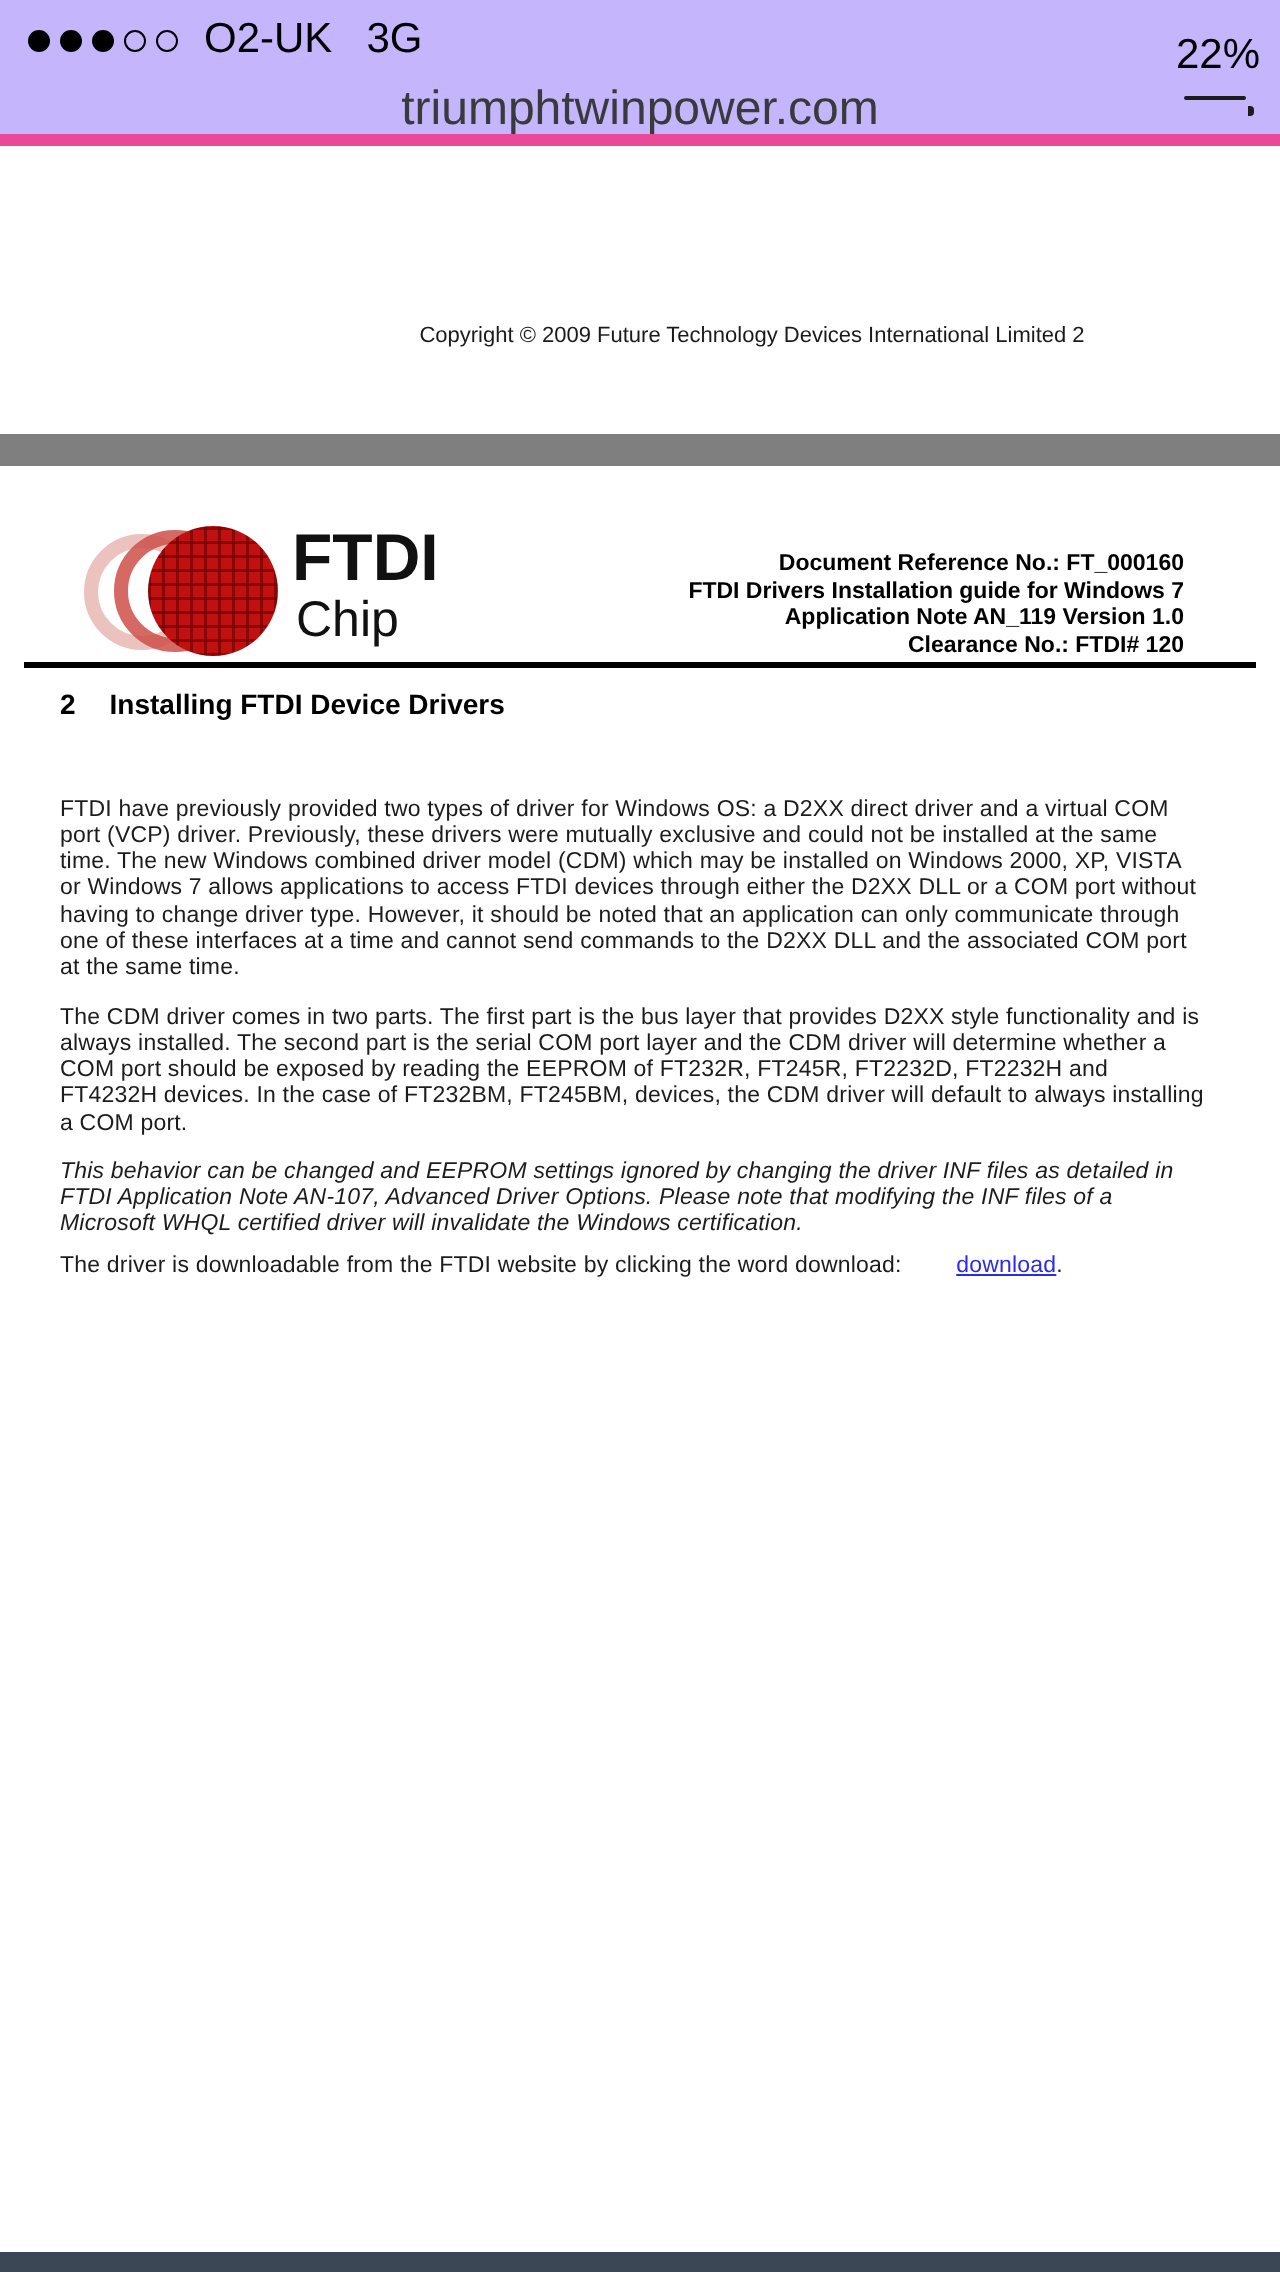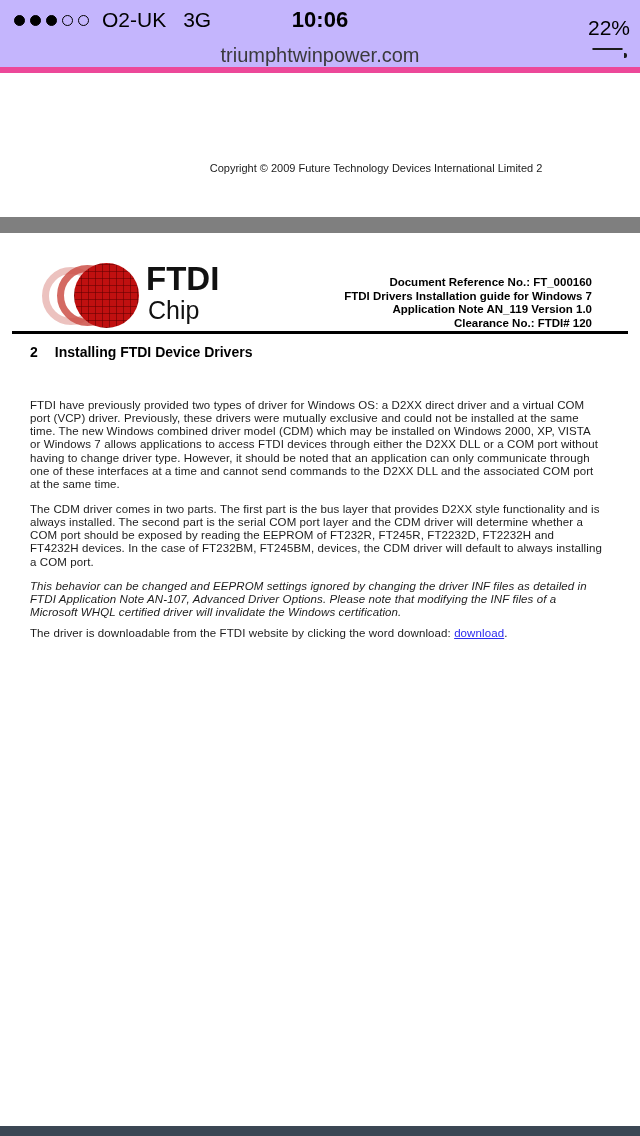--- a/index.html
+++ b/index.html
@@ -19,21 +19,21 @@
   .sb-time{position:absolute;top:7px;left:0;width:640px;text-align:center;
            font-size:22px;font-weight:700;color:#000;}
   .sb-right{position:absolute;right:10px;top:0;height:40px;display:flex;align-items:center;gap:8px;flex-direction:column;}
   .pct{font-size:21px;color:#000;margin-left:2px;}
   .battery{position:relative;width:31px;height:14px;border:1.5px solid #1c1c1c;border-radius:3.5px;
            box-sizing:border-box;background:#f7f7f8;}
   .battery .fill{position:absolute;left:1px;top:1px;bottom:1px;width:22%;background:#111;border-radius:1px;}
   .battery .nub{position:absolute;right:-4.5px;top:3.5px;width:3px;height:5px;background:#1c1c1c;
                 border-radius:0 2px 2px 0;}
   .urlbar{position:absolute;top:40px;left:0;width:640px;height:32px;text-align:center;}
-  .urlbar span{font-size:20px;color:#3a3a3c;line-height:30px;text-align:right;}
+  .urlbar span{font-size:24px;color:#3a3a3c;line-height:30px;text-align:right;}
 
   
   .doc{position:absolute;top:74px;left:0;width:640px;bottom:0;background:#fff;
        color:#1c1c1c;}
   .copyright{position:absolute;top:88px;left:16px;width:640px;box-sizing:border-box;
              padding-left:80px;text-align:center;font-size:11px;color:#1a1a1a;}
   .pagebreak{position:absolute;top:143px;left:0;width:640px;height:16px;background:#7f7f7f;}
 
   
   .logo{position:absolute;left:42px;top:188px;width:180px;height:70px;}
@@ -50,21 +50,21 @@
 
   .docheader{position:absolute;right:48px;top:202px;text-align:right;
              font-size:11.5px;font-weight:700;line-height:13.6px;color:#000;}
   .rule{position:absolute;left:12px;top:257px;width:616px;height:3px;background:#000;}
 
   .section-title{position:absolute;left:30px;top:270px;display:flex;gap:17px;
                  font-size:14px;font-weight:700;color:#000;}
   .para{position:absolute;left:30px;width:572px;font-size:11.5px;line-height:13.3px;
         letter-spacing:.1px;color:#1c1c1c;}
   .p1{top:313px;} .p2{top:417px;} .p3{top:494px;font-style:italic;} .p4{top:541px;}
-  .dl-link{text-decoration:underline;cursor:pointer;}
+  .dl-link{text-decoration:underline;cursor:pointer;margin-left:24px;}
 
   .bottom-bar{position:absolute;left:0;bottom:0;width:640px;height:10px;background:#3b4754;}
 </style>
 </head>
 <body>
 
 <div class="screen">
 
   <div class="chrome">
     <div class="statusbar">
@@ -72,21 +72,20 @@
         <span class="dots">
             <span class="dot filled"></span>
             <span class="dot filled"></span>
             <span class="dot filled"></span>
             <span class="dot"></span>
             <span class="dot"></span>
           </span>
         <span class="sb-carrier">O2-UK</span>
         <span class="sb-net">3G</span>
       </div>
-      <div class="sb-time">10:06</div>
       <div class="sb-right">
         <svg width="18" height="18" viewBox="0 0 18 18">
           <path d="M17 1 L1 8 L8.2 10 L10.2 17 Z" fill="#000"></path>
         </svg>
         <svg width="13" height="19" viewBox="0 0 13 19">
           <path d="M2 5 L11 13.5 L6.5 17.5 L6.5 1.5 L11 5.5 L2 14" fill="none" stroke="#9b9b9f" stroke-width="1.6" stroke-linejoin="round"></path>
         </svg>
         <span class="pct">22%</span>
         <span class="battery">
           <span class="fill"></span>

